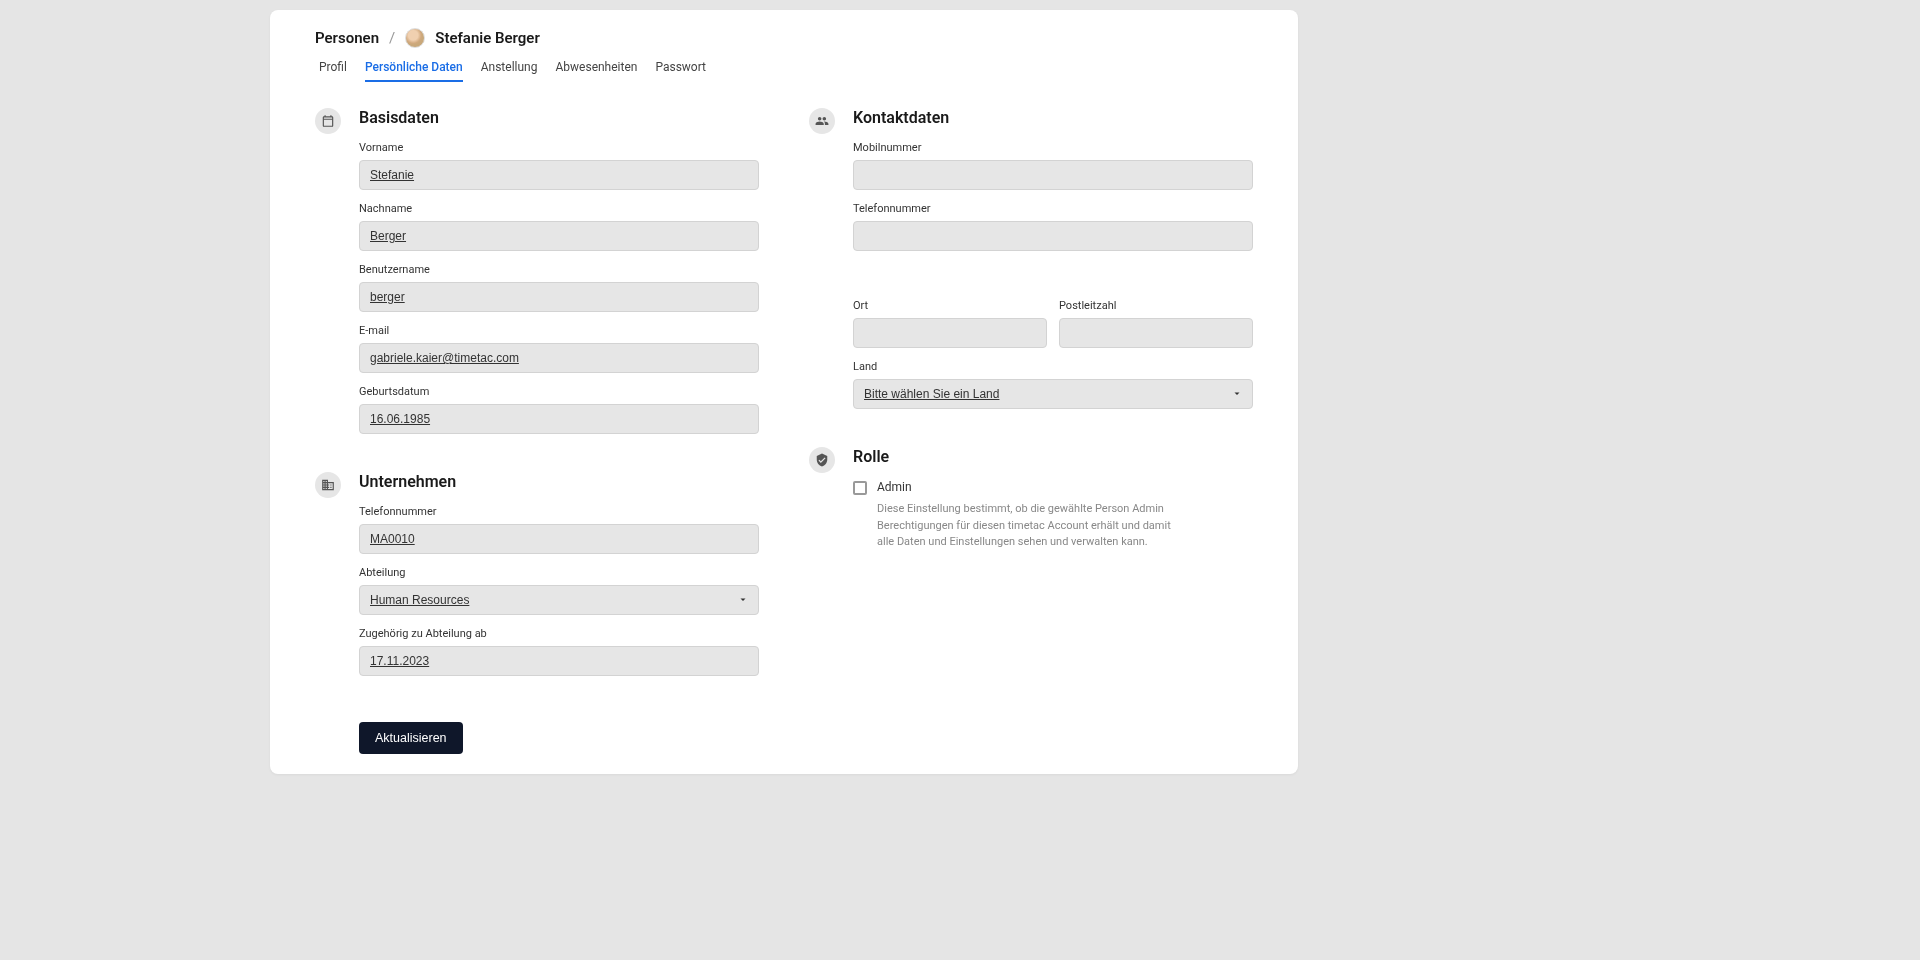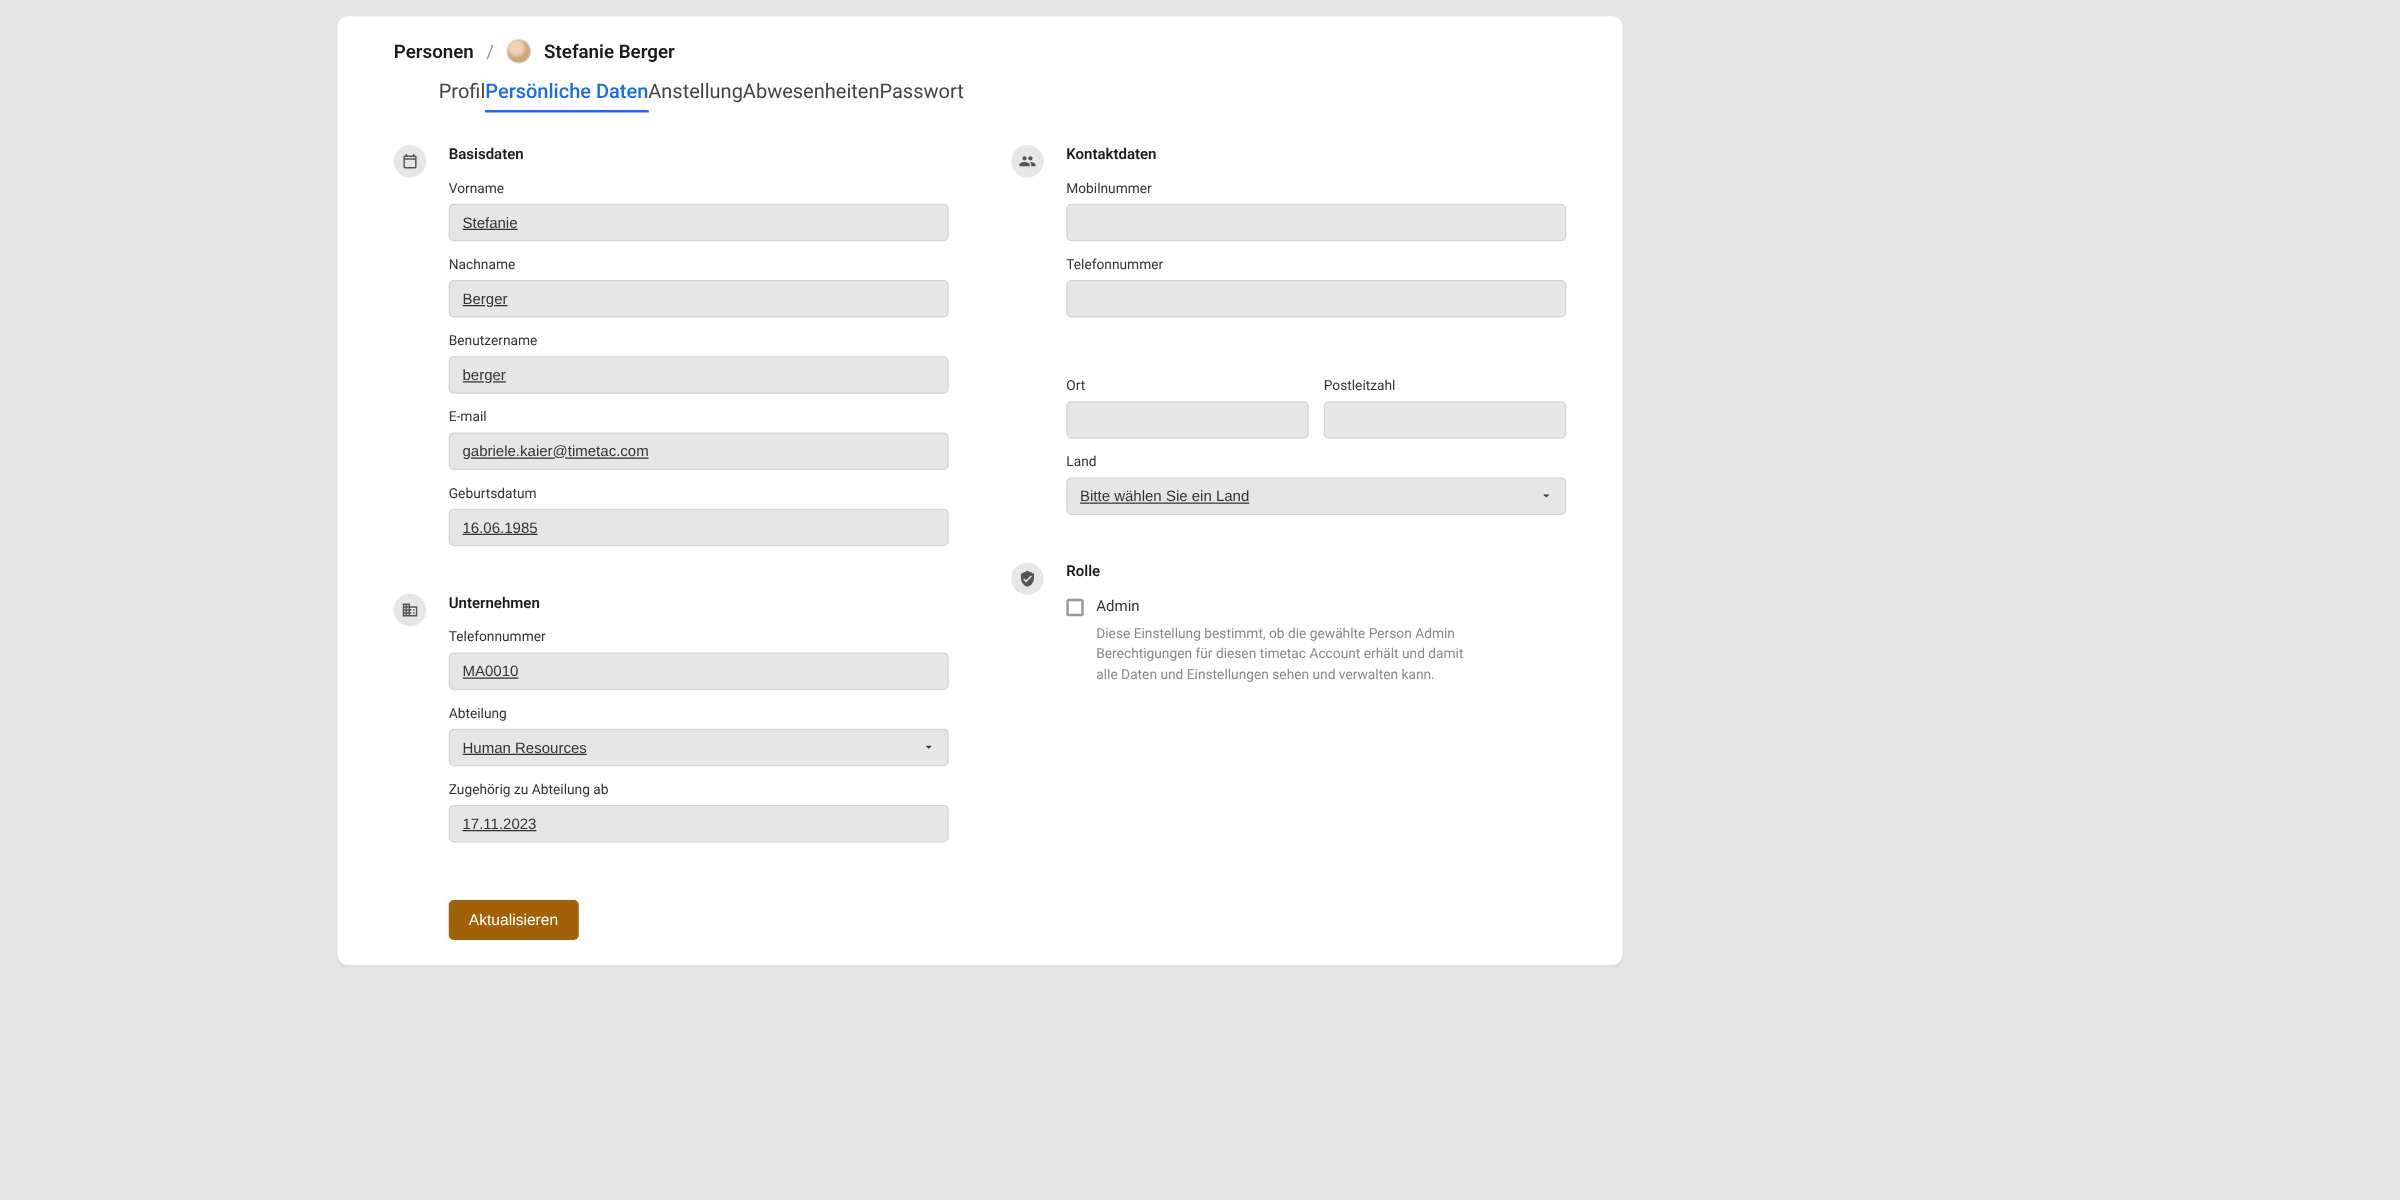--- a/index.html
+++ b/index.html
@@ -30,40 +30,40 @@
     }
     .breadcrumb .sep { color: #999; font-weight: 400; }
     .avatar {
       width: 20px; height: 20px; border-radius: 50%;
       background: radial-gradient(circle at 40% 35%, #f0d0b0 30%, #d1a97e 50%, #c9a87a 60%);
       border: 1px solid #ddd;
       display: inline-block;
     }
     .tabs {
       display: flex;
-      font-size: 16px;
+      gap: 18px;
+      font-size: 12px;
       color: #444;
       margin-bottom: 26px;
       padding-left: 4px;
-      margin-left: 32px;
     }
     .tab { padding-bottom: 6px; cursor: pointer; }
     .tab.active { color: #1a6de6; border-bottom: 2px solid #1a6de6; font-weight: 500; }
     .columns { display: flex; gap: 50px; }
     .col { flex: 1; }
     .section { display: flex; gap: 18px; margin-bottom: 26px; }
     .section-icon {
       width: 26px; height: 26px; border-radius: 50%;
       background: #e6e6e6; color: #555;
       display: flex; align-items: center; justify-content: center;
       flex-shrink: 0;
     }
     .section-icon svg { width: 14px; height: 14px; fill: #555; }
     .section-body { flex: 1; }
-    .section-title { font-size: 12px; font-weight: 600; color: #1a1a1a; margin-bottom: 14px; }
+    .section-title { font-size: 16px; font-weight: 600; color: #1a1a1a; margin-bottom: 14px; }
     .field { margin-bottom: 12px; }
     .field-label { font-size: 11px; color: #333; margin-bottom: 6px; display: block; }
     .input {
       width: 100%;
       background: #e6e6e6;
       border: 1px solid #d3d3d3;
       border-radius: 4px;
       padding: 7px 10px;
       font-size: 12px;
       color: #333;
@@ -80,21 +80,21 @@
     .checkbox-row { display: flex; align-items: flex-start; gap: 10px; margin-bottom: 6px; }
     .checkbox {
       width: 14px; height: 14px; border: 2px solid #999; border-radius: 2px;
       flex-shrink: 0; margin-top: 1px;
     }
     .checkbox-label { font-size: 12px; color: #333; }
     .helper {
       font-size: 11px; color: #888; line-height: 1.5; margin-left: 24px; max-width: 300px;
     }
     .btn-primary {
-      background: #a16207; color: #fff; border: none; border-radius: 4px;
+      background: #0f172a; color: #fff; border: none; border-radius: 4px;
       padding: 9px 16px; font-size: 12.5px; font-weight: 500; cursor: pointer;
       margin-top: 8px; margin-left: 44px;
     }
   </style>
 </head>
 <body>
 
 <div class="card">
   <div class="breadcrumb">
     <span>Personen</span>

